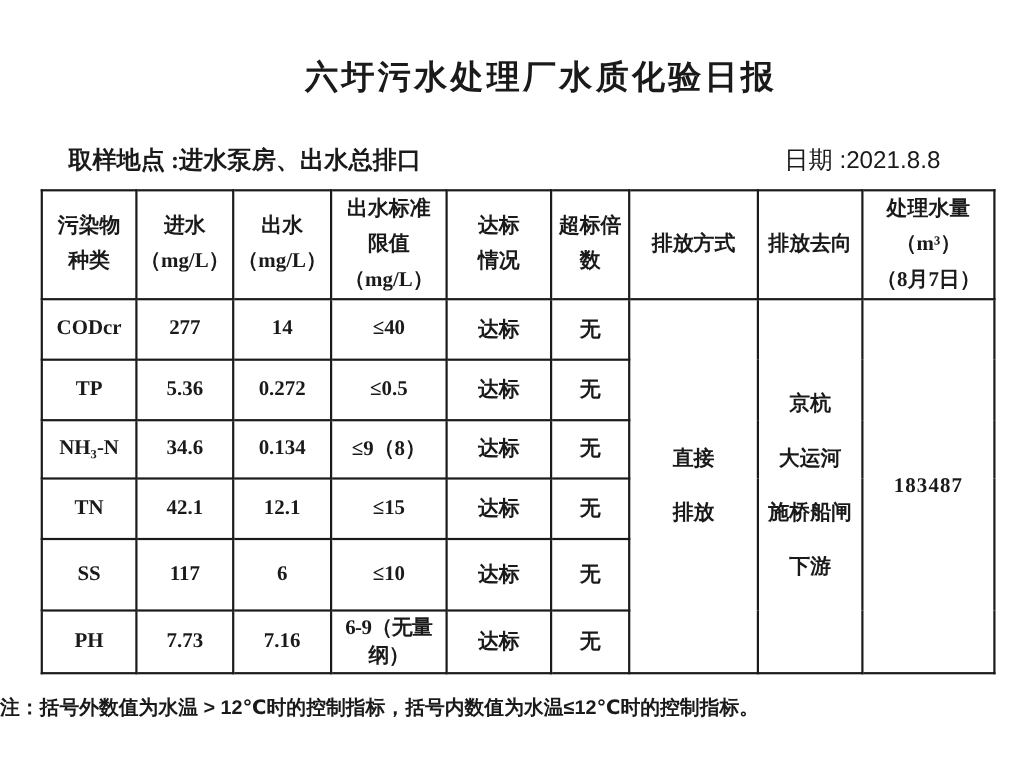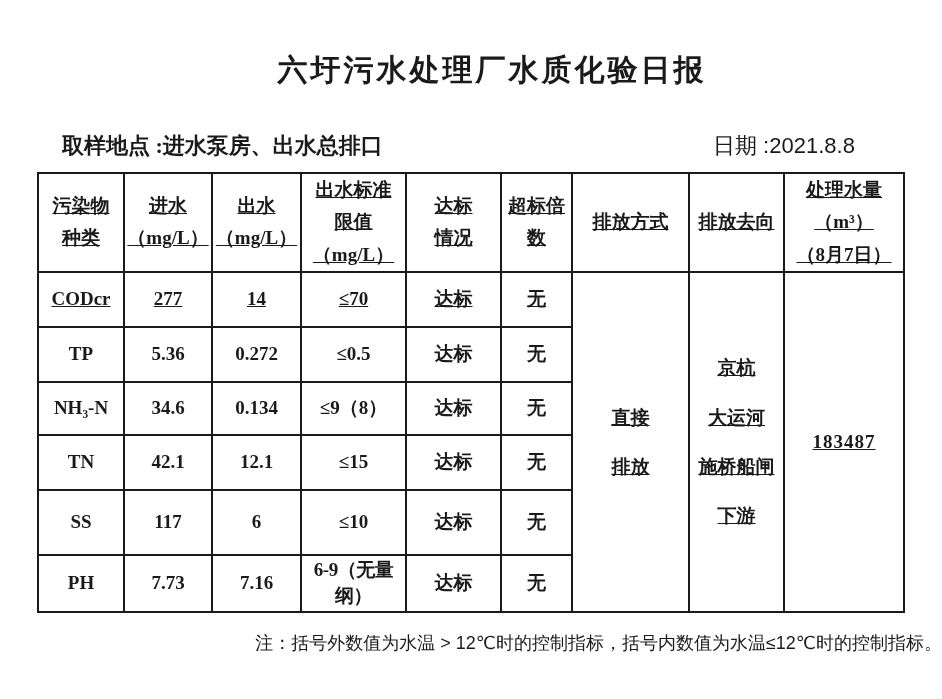--- a/index.html
+++ b/index.html
@@ -52,22 +52,22 @@
   table.report th,
   table.report td {
     border: 2px solid #1a1a1a;
     text-align: center;
     vertical-align: middle;
     font-size: 19px;
     font-weight: bold;
     padding: 0;
     overflow: hidden;
   }
-  thead tr { height: 82px; text-decoration: underline; }
-  tbody tr.r0 { height: 55px; text-decoration: underline; }
+  thead tr { height: 82px; }
+  tbody tr.r0 { height: 55px; }
   tbody tr.r1 { height: 55px; }
   tbody tr.r2 { height: 53px; }
   tbody tr.r3 { height: 55px; }
   tbody tr.r4 { height: 65px; margin-left: 32px; }
   tbody tr.r5 { height: 57px; }
   .hline { line-height: 1.7; }
   td.exceed {
     vertical-align: top;
     padding-top: 7px;
     font-size: 21px;
@@ -77,23 +77,23 @@
   td.volume {
     font-size: 31px;
     font-weight: normal;
     letter-spacing: 1px;
   }
   .footnote {
     position: absolute;
     top: 631px;
     left: 0;
     width: 100%;
-    text-align: right;
+    text-align: left;
     font-size: 18px;
-    font-weight: normal;
+    font-weight: bold;
     font-family: "Liberation Sans", "DejaVu Sans", sans-serif;
   }
 </style>
 </head>
 <body>
 
 <div class="title">六圩污水处理厂水质化验日报</div>
 
 <div class="meta-location">取样地点 :进水泵房、出水总排口</div>
 <div class="meta-date">日期 :2021.8.8</div>
@@ -148,21 +148,21 @@
         <div class="hline">（m³）</div>
         <div class="hline">（8月7日）</div>
       </th>
     </tr>
   </thead>
   <tbody>
     <tr class="r0">
       <td>CODcr</td>
       <td>277</td>
       <td>14</td>
-      <td>≤70</td>
+      <td>≤40</td>
       <td>达标</td>
       <td class="exceed">无</td>
       <td class="merged" rowspan="6">
         <div class="mline">直接</div>
         <div class="mline">排放</div>
       </td>
       <td class="merged" rowspan="6">
         <div class="mline">京杭</div>
         <div class="mline">大运河</div>
         <div class="mline">施桥船闸</div>

